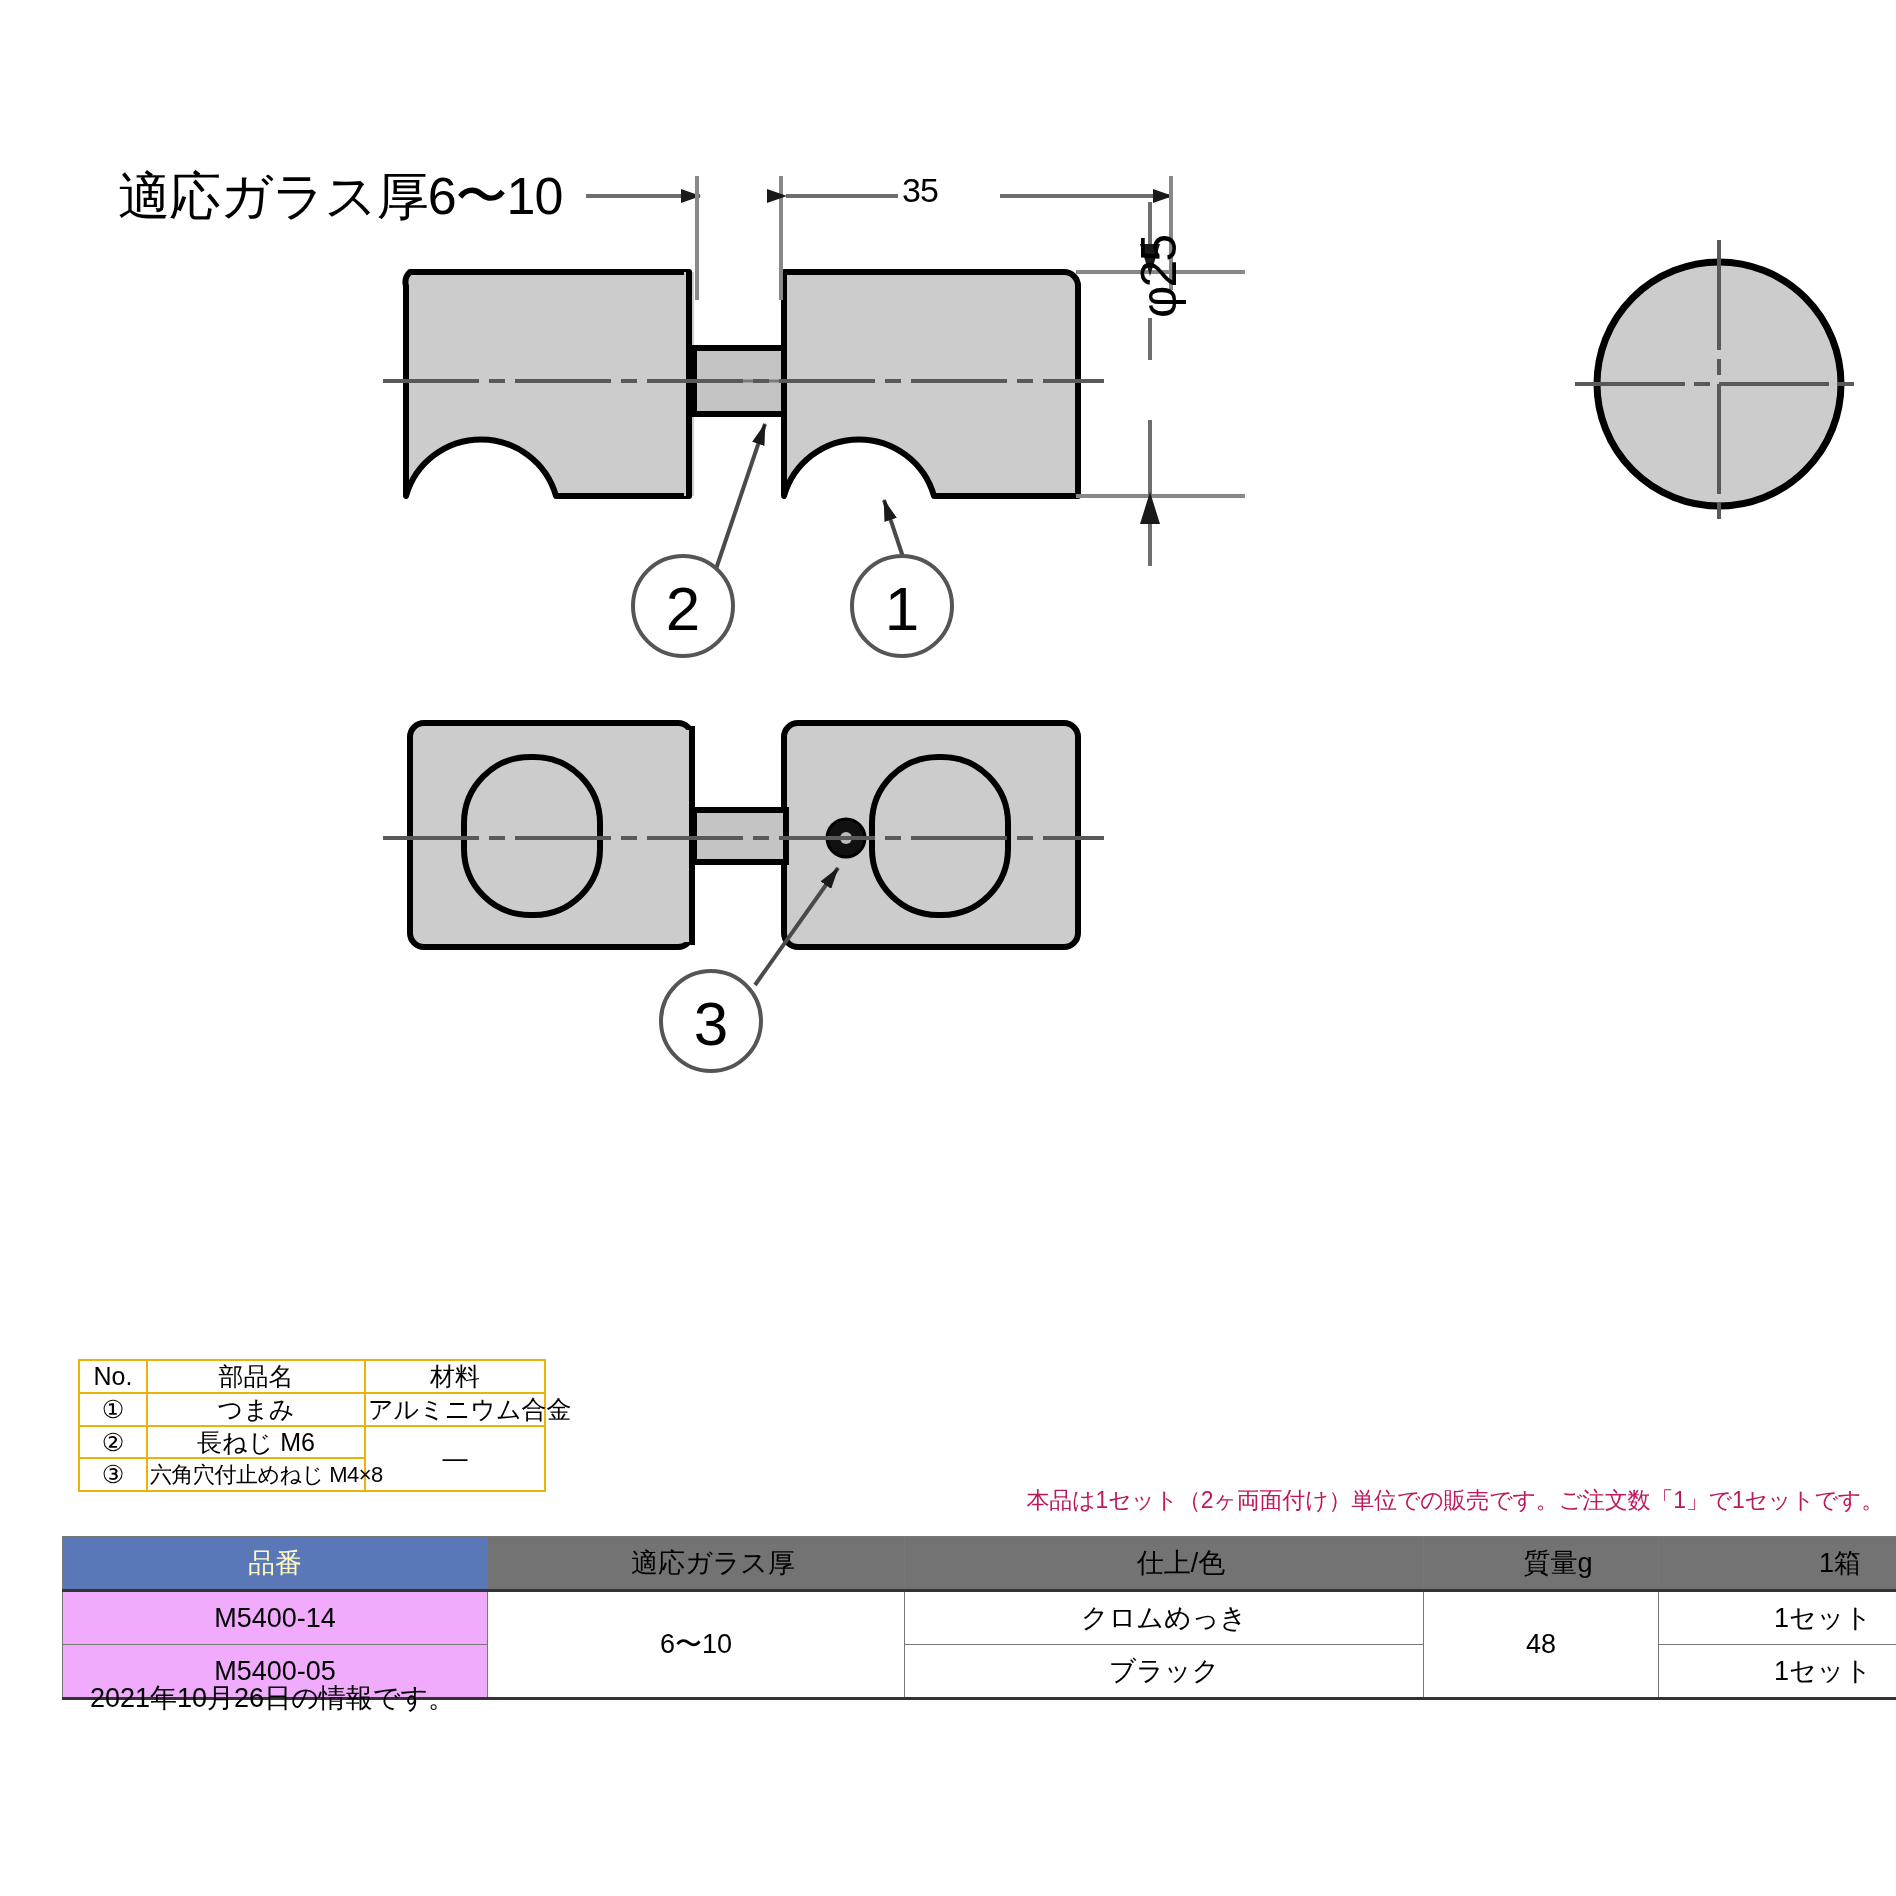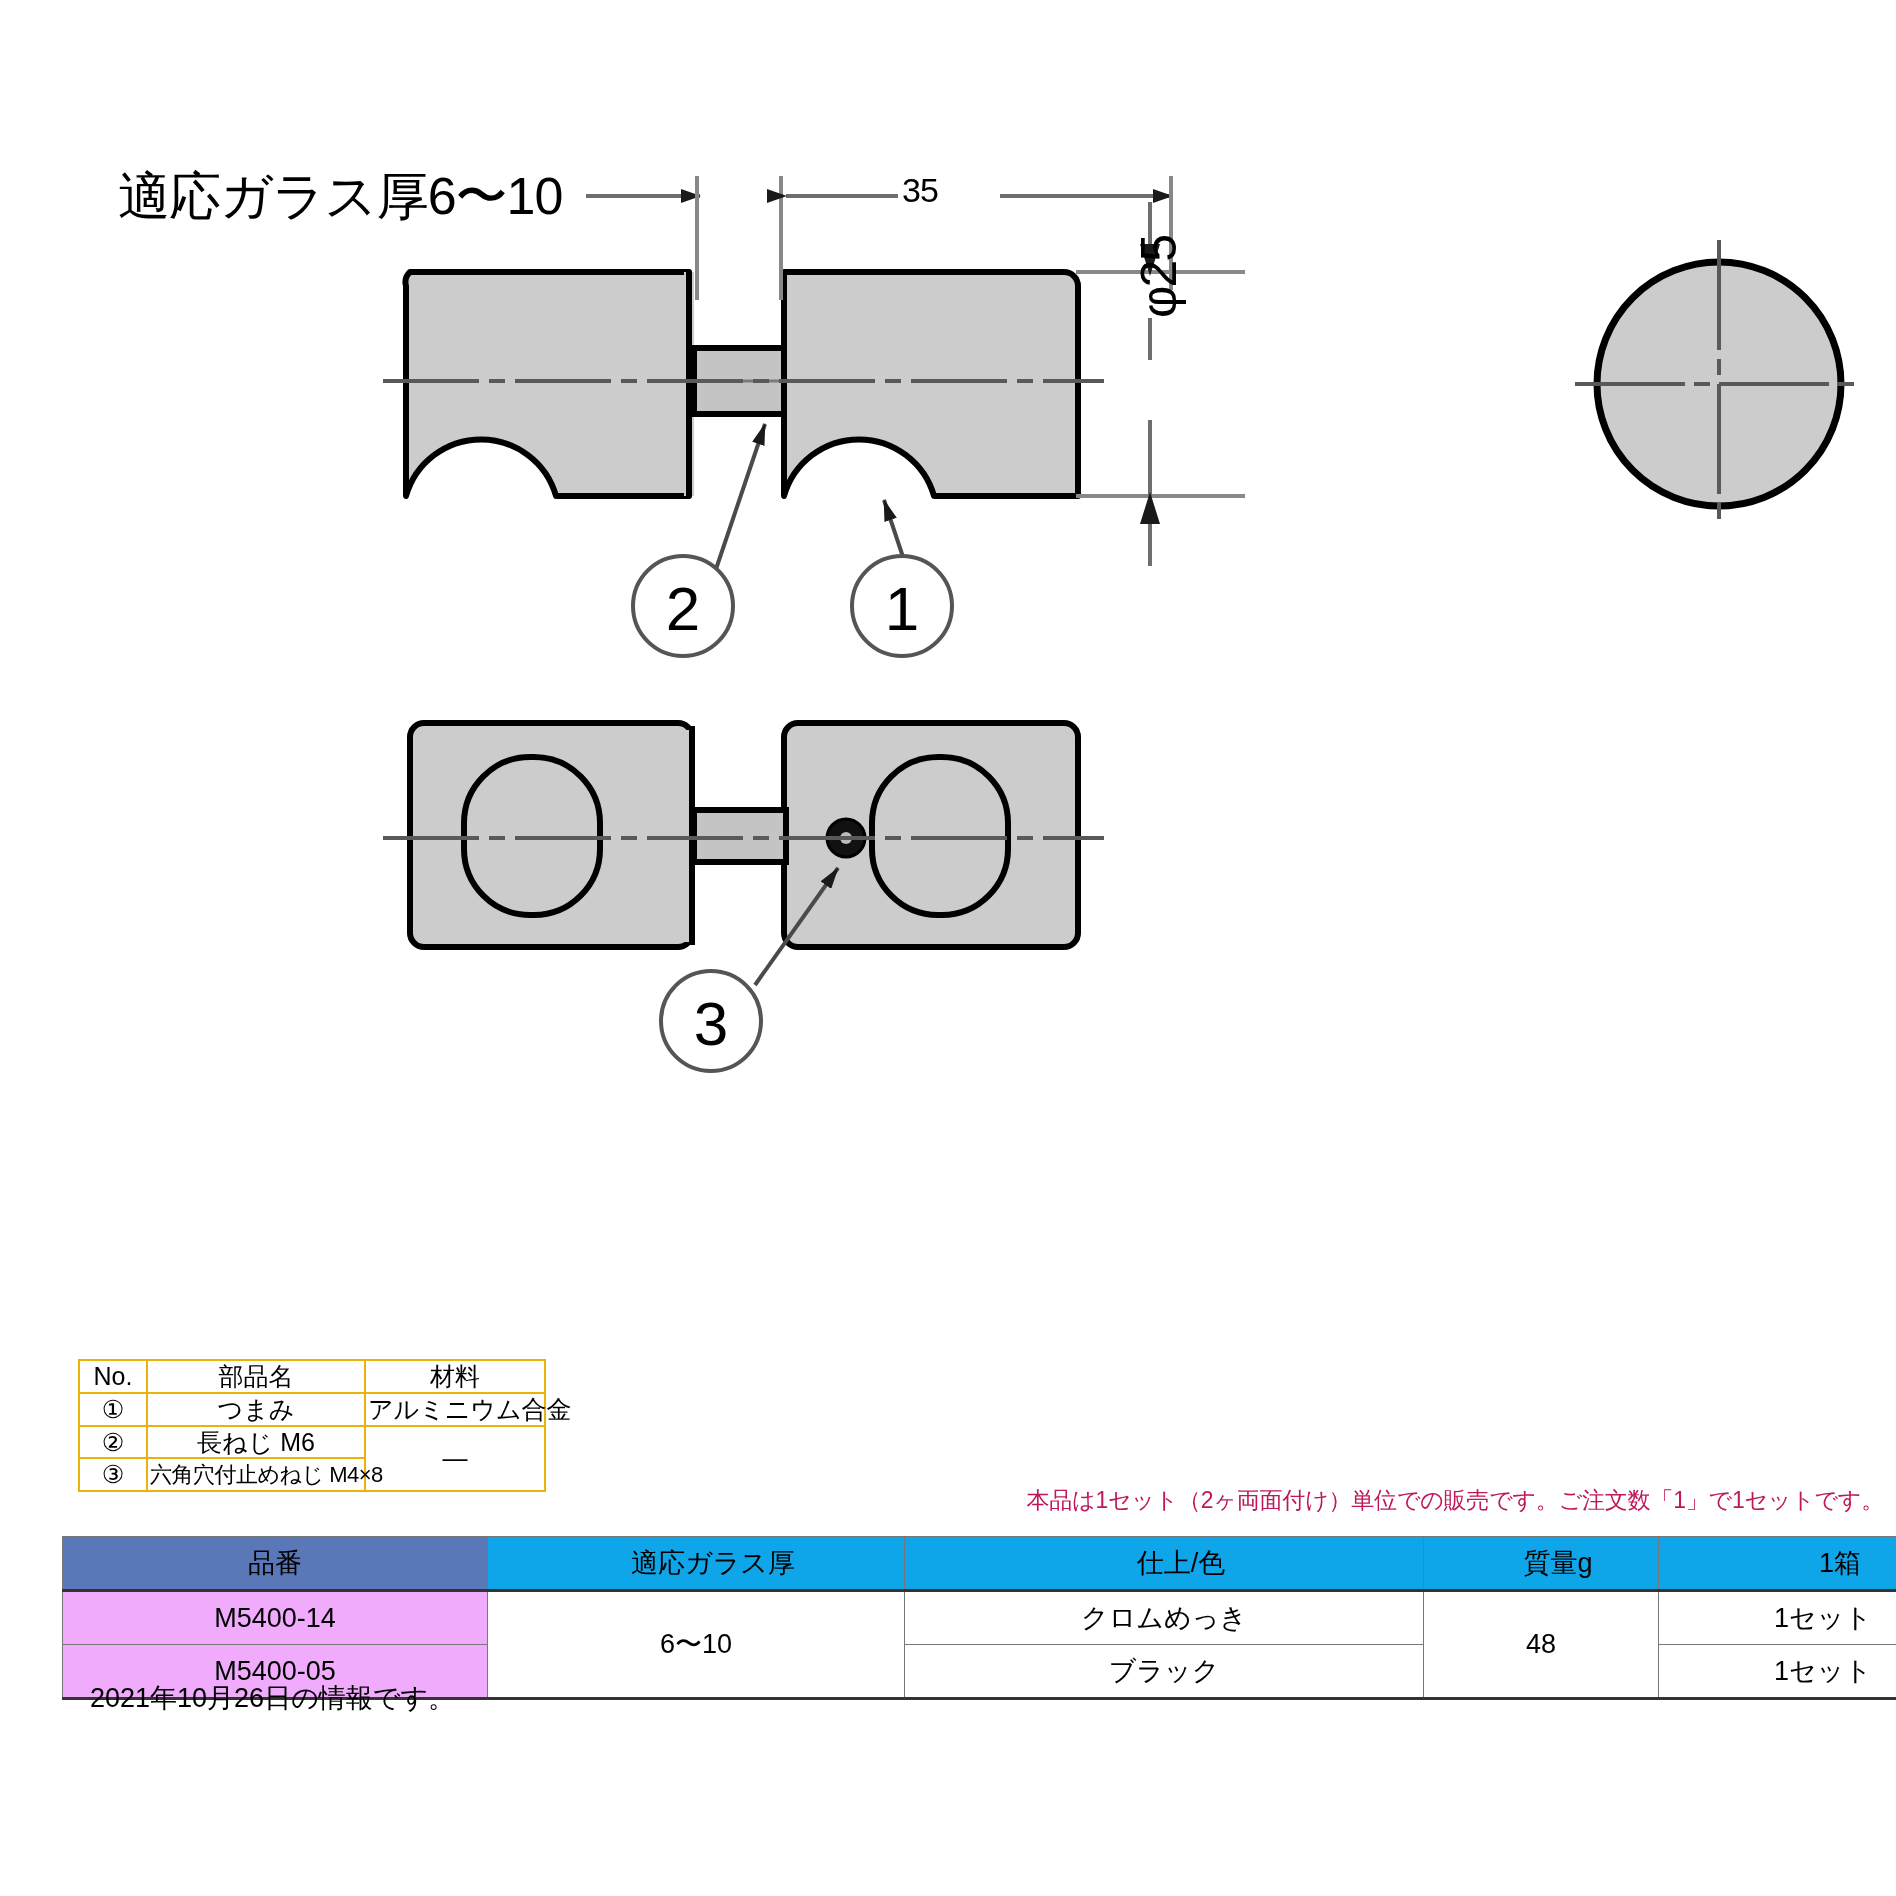--- a/index.html
+++ b/index.html
@@ -78,22 +78,22 @@
     border: 1px solid #777;
     text-align: center;
     vertical-align: middle;
     padding: 4px 2px;
     line-height: 1.2;
     font-weight: normal;
     white-space: nowrap;
   }
   .spec-table thead th { height: 44px; }
   .spec-table tbody td { height: 44px; }
-  .spec-table .h-pn   { background: #5a77b8; color: #000000; }
-  .spec-table .h-grey { background: #0ea5e9; color: #000; padding-left: 36px; }
+  .spec-table .h-pn   { background: #5a77b8; color: #fef9c3; }
+  .spec-table .h-grey { background: #737373; color: #000; padding-left: 36px; }
   .spec-table .pn-cell { background: #f0abfc; }
   .spec-table .w-pn   { width: 420px; }
   .spec-table .w-gt   { width: 378px; }
   .spec-table .w-fin  { width: 480px; }
   .spec-table .w-wt   { width: 196px; }
   .spec-table .w-box  { width: 290px; }
   .spec-table .top-rule { border-top: 3px solid #333; }
   .spec-table .bot-rule { border-bottom: 3px solid #333; }
 
   .footer-date {

